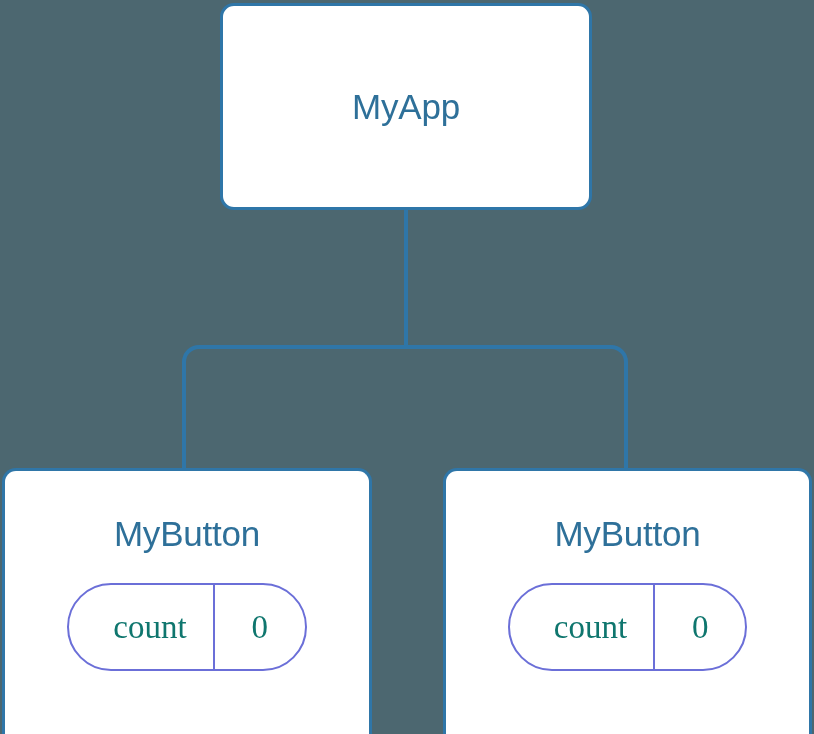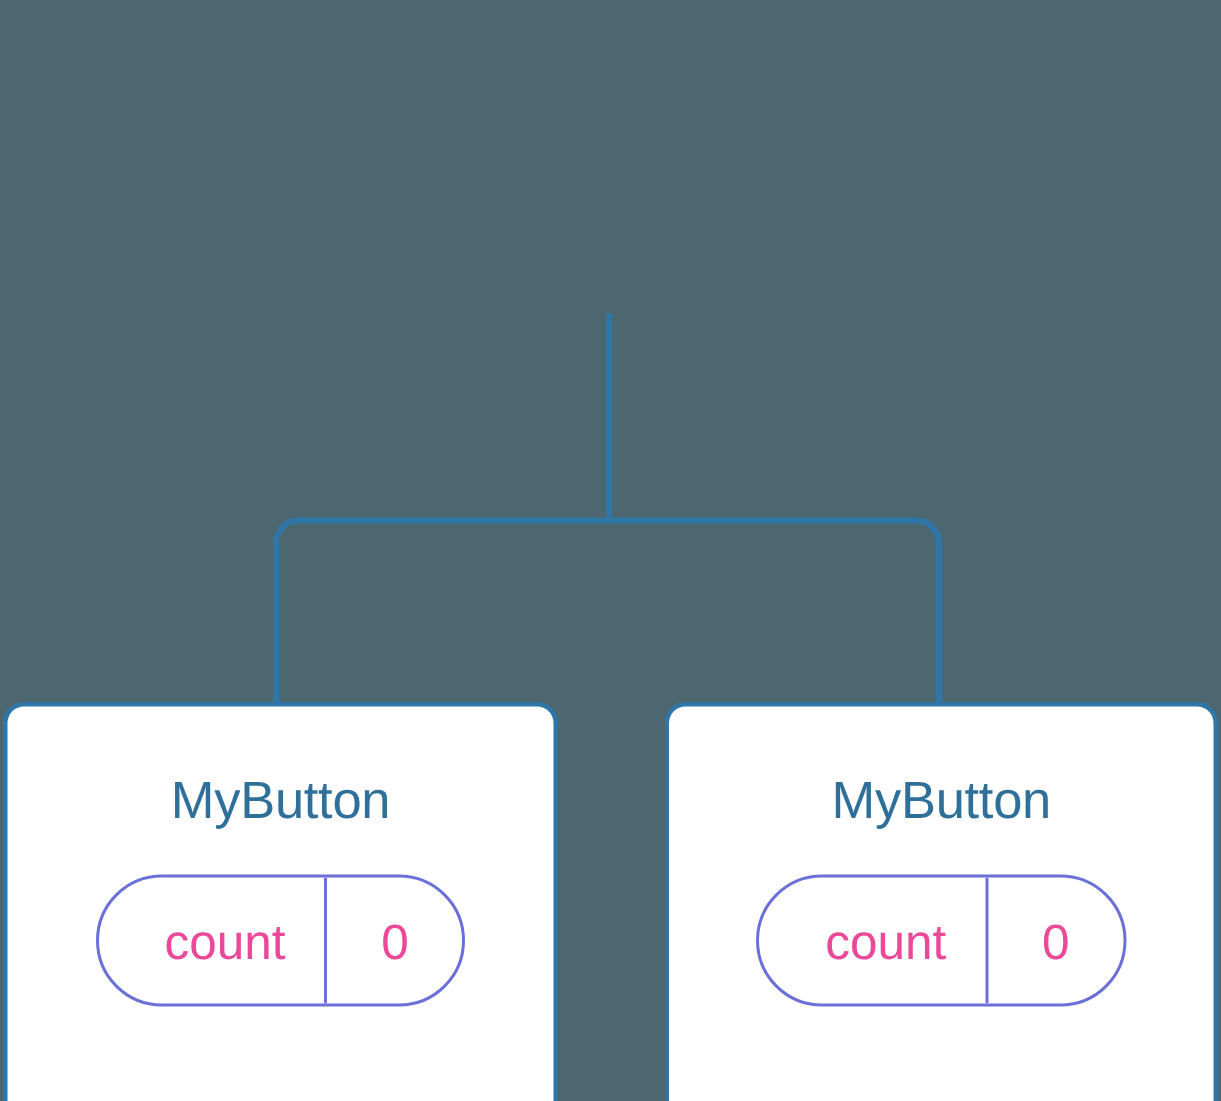--- a/index.html
+++ b/index.html
@@ -86,25 +86,26 @@
     background: #ffffff;
     height: 88px;
     box-sizing: border-box;
     overflow: hidden;
   }
   .pill-key,
   .pill-val {
     display: flex;
     align-items: center;
     justify-content: center;
-    color: #ec4899;
+    color: #0f766e;
     font-size: 33px;
     line-height: 1;
     white-space: nowrap;
     box-sizing: border-box;
+    font-family: Liberation Serif, serif;
   }
   .pill-key {
     padding: 0 26px 0 44px;
   }
   .pill-val {
     border-left: 2px solid #6b6fd8;
     padding: 0 32px;
     min-width: 92px;
   }
 </style>
@@ -112,20 +113,23 @@
 <body>
 
 <div id="canvas">
 
   <svg id="edges" viewBox="0 0 814 734" width="814" height="734" aria-hidden="true">
 
     <path d="M 406 209 L 406 347
              M 184 468 L 184 362 A 15 15 0 0 1 199 347 L 611 347 A 15 15 0 0 1 626 362 L 626 468" fill="none" stroke="#2f76a8" stroke-width="4" stroke-linecap="butt"></path>
   </svg>
 
+  <div class="node node-root">
+    <div class="node-title">MyApp</div>
+  </div>
 
   <div class="node node-child-left">
     <div class="node-title">MyButton</div>
     <div class="pill">
       <div class="pill-key">count</div>
       <div class="pill-val">0</div>
     </div>
   </div>
 
   <div class="node node-child-right">

